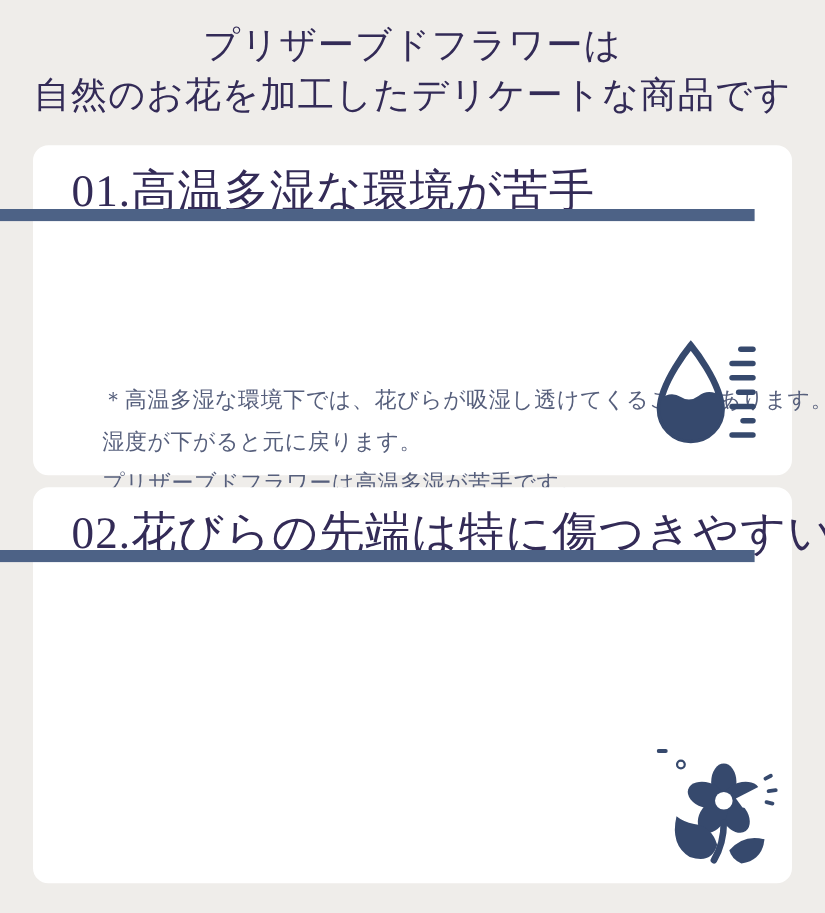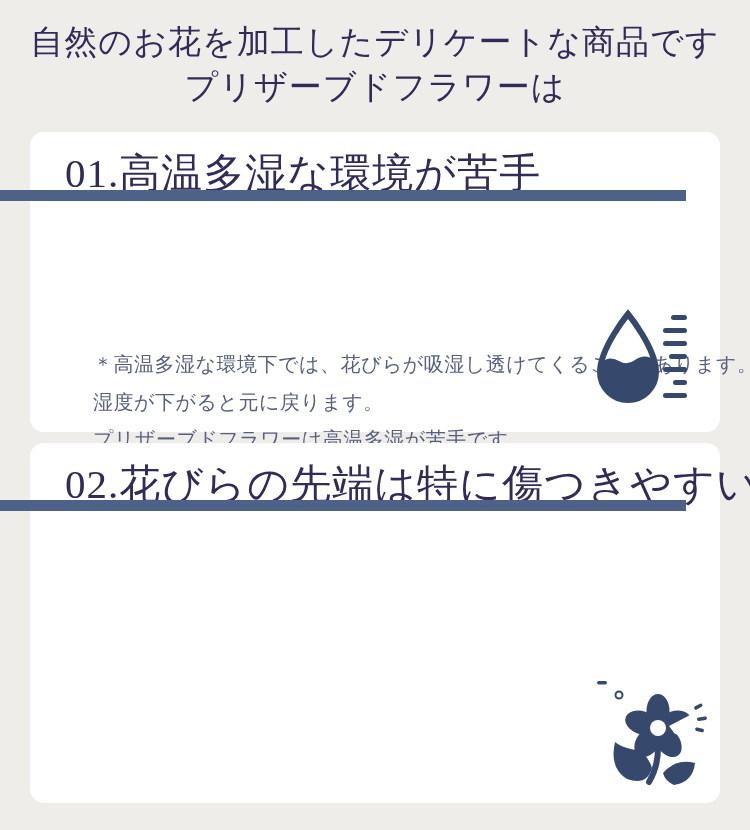--- a/index.html
+++ b/index.html
@@ -49,22 +49,22 @@
     white-space:nowrap;
   }
   .body-1 { top:214px; }
   .icon-drop   { position:absolute; left:595px; top:308px; }
   .icon-flower { position:absolute; left:597px; top:676px; }
 </style>
 </head>
 <body>
 
 <div class="page-title">
+  <div>プリザーブドフラワーは</div>
   <div>自然のお花を加工したデリケートな商品です</div>
-  <div>プリザーブドフラワーは</div>
 </div>
 
 <div class="card card-1">
   <div class="body-text body-1">
     <div>＊高温多湿な環境下では、花びらが吸湿し透けてくることがあります。</div>
     <div>湿度が下がると元に戻ります。</div>
     <div>プリザーブドフラワーは高温多湿が苦手です。</div>
     <div>風通しの良いお部屋に移動したり、</div>
     <div>除湿機などで、お部屋の湿度を下げるのもおすすめです。</div>
   </div>

